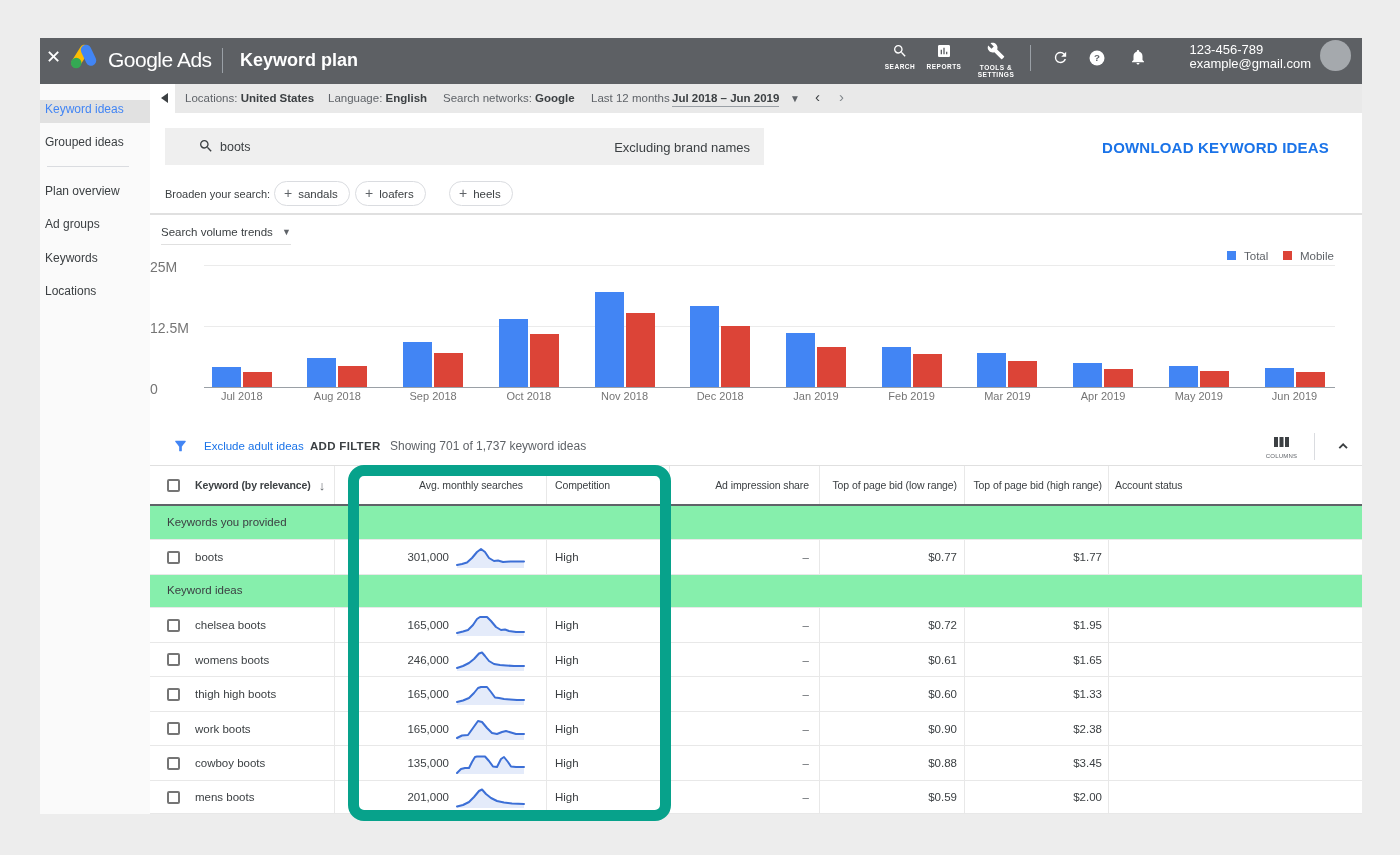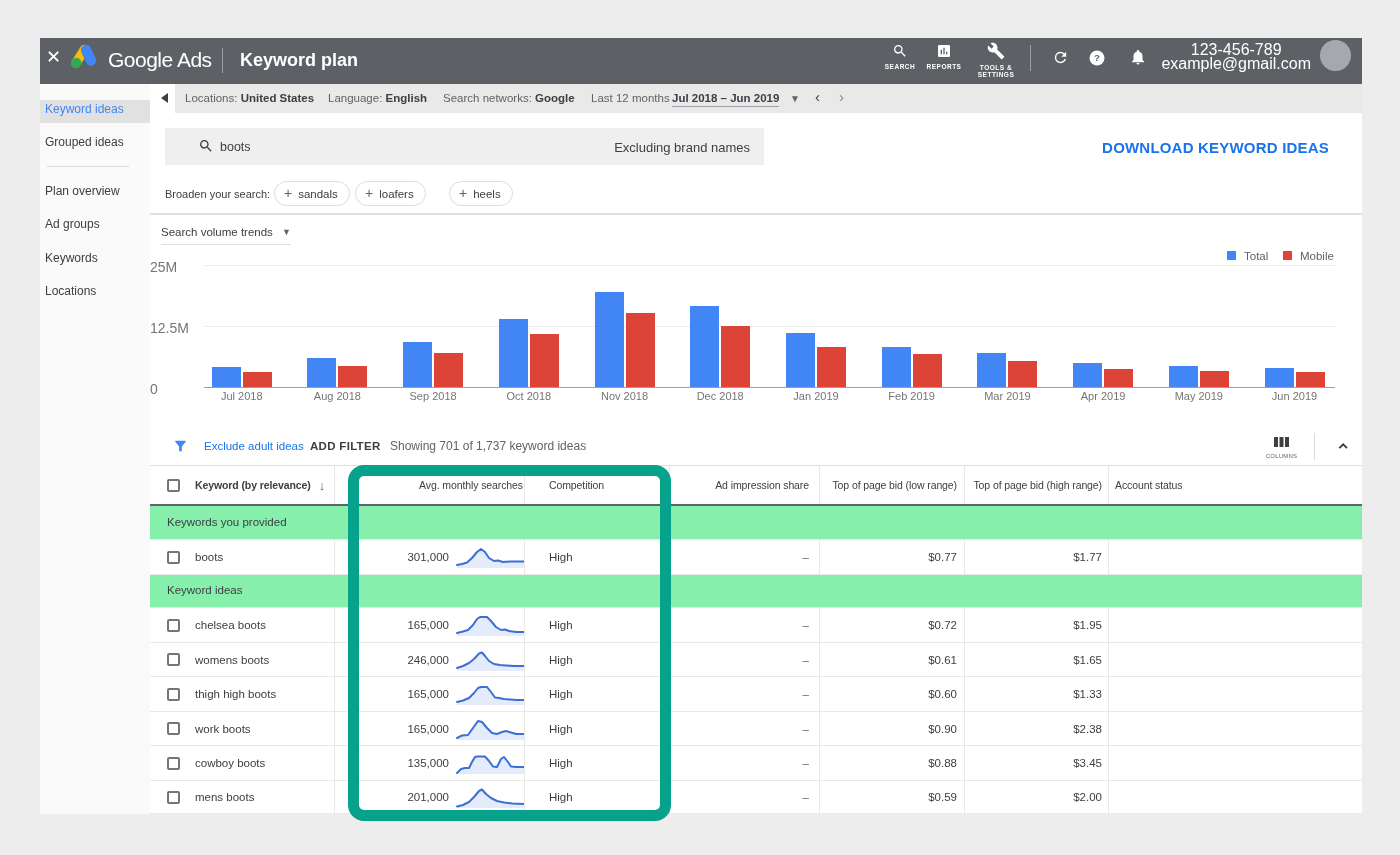--- a/index.html
+++ b/index.html
@@ -5,21 +5,21 @@
 #win{position:absolute;left:40px;top:38px;width:1322px;height:776px;background:#fff}
 
 #topbar{position:absolute;left:0;top:0;width:100%;height:46px;background:#5d6064;color:#fff}
 #closex{position:absolute;left:6px;top:8px;font-size:18px;color:#fff}
 #logo{position:absolute;left:27px;top:2px}
 #gads{position:absolute;left:68px;top:10px;font-size:21px;letter-spacing:-0.5px;color:#fff}
 #tdiv{position:absolute;left:182px;top:10px;width:1px;height:25px;background:#9aa0a6}
 #kplan{position:absolute;left:200px;top:12px;font-size:18px;font-weight:bold;color:#fff}
 .topicon{position:absolute;top:0;text-align:center;color:#fff}
 .tilab{font-size:6.5px;font-weight:bold;letter-spacing:0.5px;margin-top:0px;line-height:7px}
-#acct{position:absolute;right:51px;top:5px;text-align:center;font-size:16px;line-height:14px;color:#fff}
+#acct{position:absolute;right:51px;top:5px;text-align:left;font-size:13px;line-height:14px;color:#fff}
 #avatar{position:absolute;right:11px;top:2px;width:31px;height:31px;border-radius:50%;background:#a5a9ad}
 
 #sidebar{position:absolute;left:0;top:46px;width:110px;height:730px;background:#fafafa;font-size:12px;color:#3c4043}
 .sitem{position:absolute;left:5px;white-space:nowrap}
 #sisel{position:absolute;left:0;top:16px;width:100%;height:23px;background:#e1e1e1}
 #sidiv{position:absolute;left:7px;top:82px;width:82px;height:1px;background:#dadce0}
 
 #main{position:absolute;left:110px;top:46px;width:1212px;height:730px;background:#fff}
 #subhdr{position:absolute;left:0;top:0;width:100%;height:29px;background:#fff}
 #subgray{position:absolute;left:25px;top:0;right:0;height:29px;background:#e9e9e9}
@@ -61,21 +61,21 @@
 #chev{position:absolute;left:1188px;top:16px}
 
 #table{position:absolute;left:0;top:381px;width:100%;border-top:1px solid #e0e0e0}
 #thead{height:40px}
 .trow{position:relative;width:100%;border-bottom:1px solid #e8e8e8;overflow:hidden}
 .trow.sec{background:#86efac}
 .sectxt{position:absolute;left:17px;top:50%;margin-top:-7px;font-size:11.5px;color:#3c4043}
 .c{position:absolute;top:0;height:100%;border-left:1px solid #e8e8e8;font-size:11.5px;color:#3c4043;display:flex;align-items:center;white-space:nowrap}
 .c0{left:0;width:184px;border-left:none}
 .c1{left:184px;width:195px;justify-content:flex-end}
-.c2{left:374px;width:140px;padding-left:24px}
+.c2{left:396px;width:140px;padding-left:8px}
 .c3{left:519px;width:150px;justify-content:flex-end;padding-right:10px;color:#5f6368}
 .c4{left:669px;width:145px;justify-content:flex-end;padding-right:7px}
 .c5{left:814px;width:144px;justify-content:flex-end;padding-right:6px}
 .c6{left:958px;width:254px}
 .cb{display:inline-block;width:13px;height:13px;border:2px solid #757575;border-radius:2px;margin-left:17px;flex:none}
 .kw{margin-left:15px}
 .num{margin-right:7px}
 .spark{margin-right:4px;flex:none}
 #thead .c{height:38px;padding-top:0;color:#3c4043;font-size:10.5px;letter-spacing:-0.1px}
 

